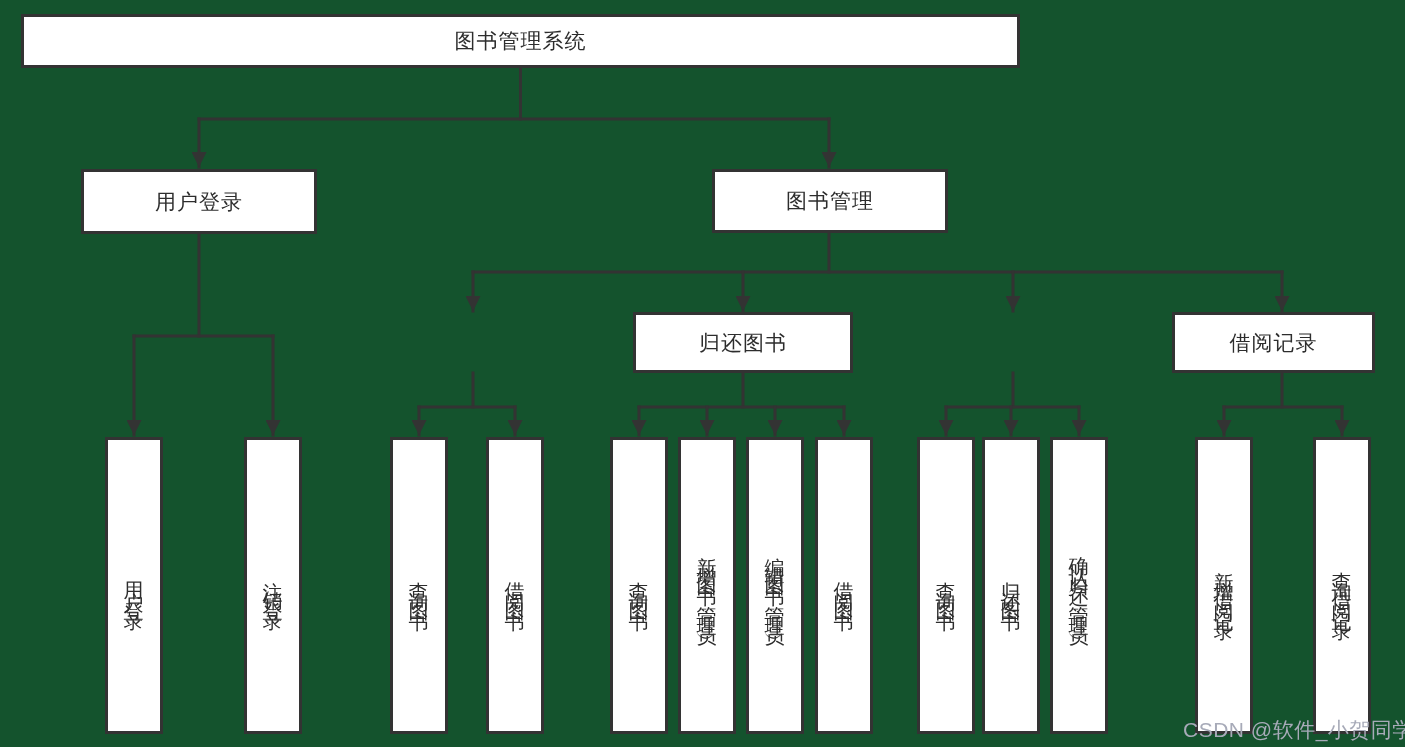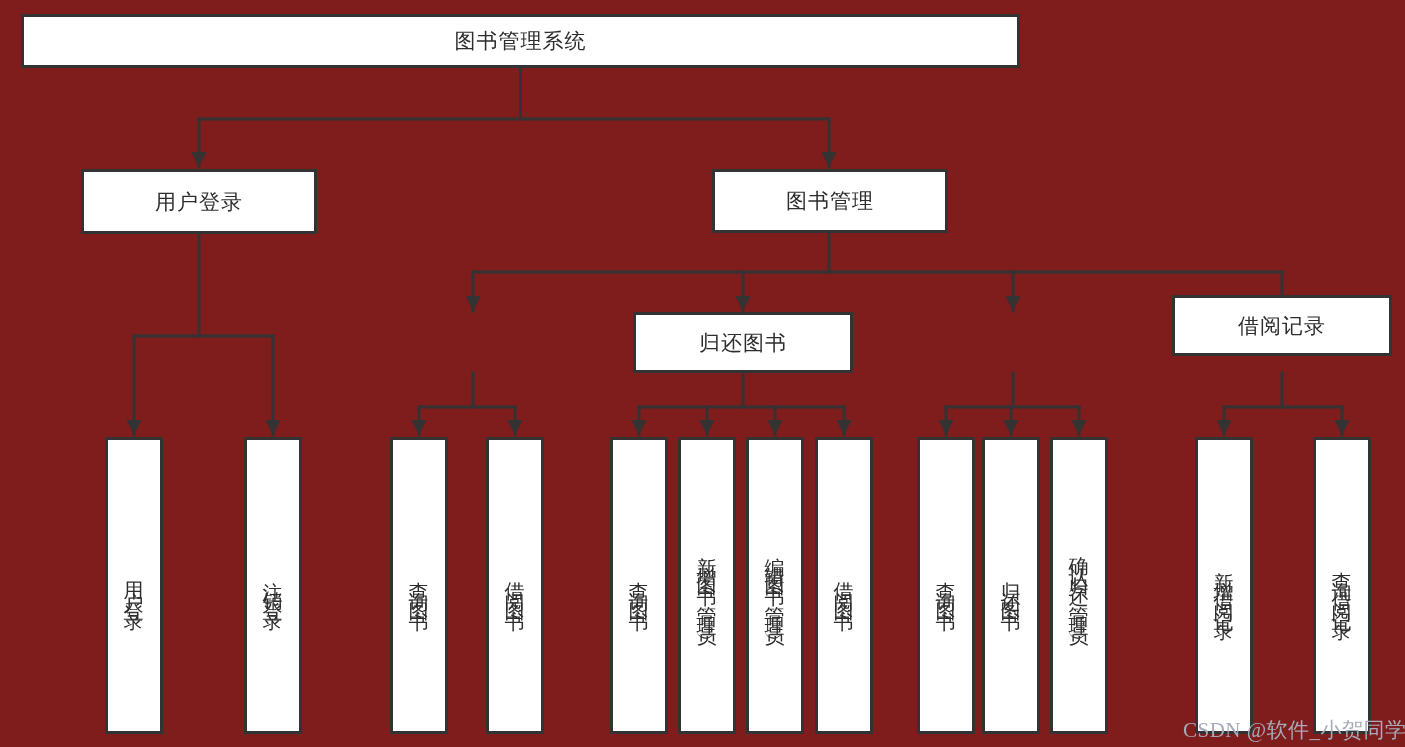--- a/index.html
+++ b/index.html
@@ -1,21 +1,21 @@
 <!DOCTYPE html>
 <html><head>
 <meta charset="utf-8">
 <style>
   html, body { margin: 0; padding: 0; background: #ffffff; }
   .stage {
     position: relative;
     width: 1405px;
     height: 747px;
-    background: #7f1d1d;
-    font-family: Liberation Serif, serif;
+    background: #14532d;
+    font-family: Liberation Sans, sans-serif;
     overflow: hidden;
   }
   .connectors {
     position: absolute;
     left: 0; top: 0;
     pointer-events: none;
   }
   .node {
     position: absolute;
     box-sizing: border-box;
@@ -103,21 +103,21 @@
       <path d="M1342 407 V435" marker-end="url(#ah)"></path>
     </g>
   </svg>
 
   <div class="node hnode" style="left:21px;top:14px;width:999px;height:54px;">图书管理系统</div>
 
   <div class="node hnode" style="left:81px;top:169px;width:236px;height:65px;">用户登录</div>
   <div class="node hnode" style="left:712px;top:169px;width:236px;height:64px;">图书管理</div>
 
   <div class="node hnode" style="left:633px;top:312px;width:220px;height:61px;">归还图书</div>
-  <div class="node hnode" style="left:1172px;top:295px;width:220px;height:61px;">借阅记录</div>
+  <div class="node hnode" style="left:1172px;top:312px;width:203px;height:61px;">借阅记录</div>
 
   <div class="node vnode" style="left:105px;top:437px;width:58px;height:297px;">用户登录</div>
   <div class="node vnode" style="left:244px;top:437px;width:58px;height:297px;">注销登录</div>
 
   <div class="node vnode" style="left:390px;top:437px;width:58px;height:297px;">查询图书</div>
   <div class="node vnode" style="left:486px;top:437px;width:58px;height:297px;">借阅图书</div>
 
   <div class="node vnode" style="left:610px;top:437px;width:58px;height:297px;">查询图书</div>
   <div class="node vnode" style="left:678px;top:437px;width:58px;height:297px;">新增图书（管理员）</div>
   <div class="node vnode" style="left:746px;top:437px;width:58px;height:297px;">编辑图书（管理员）</div>

